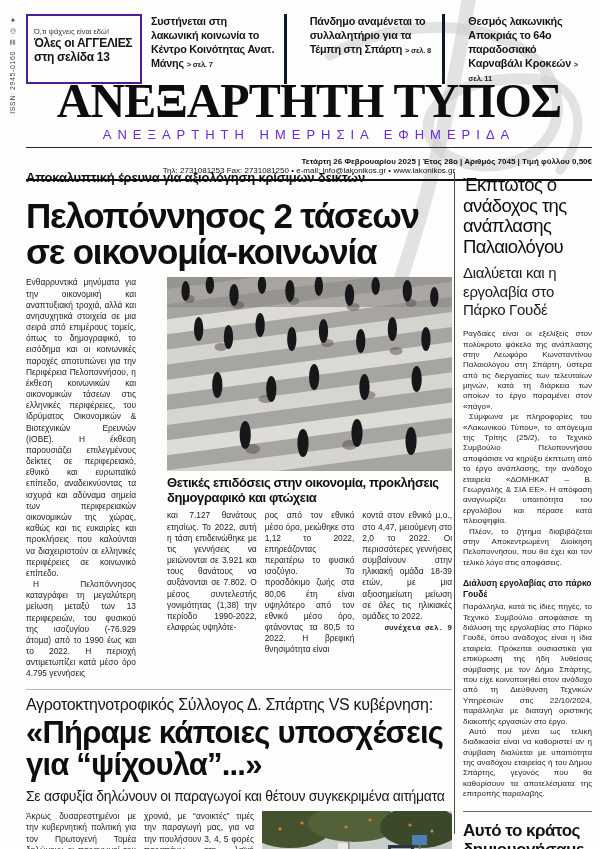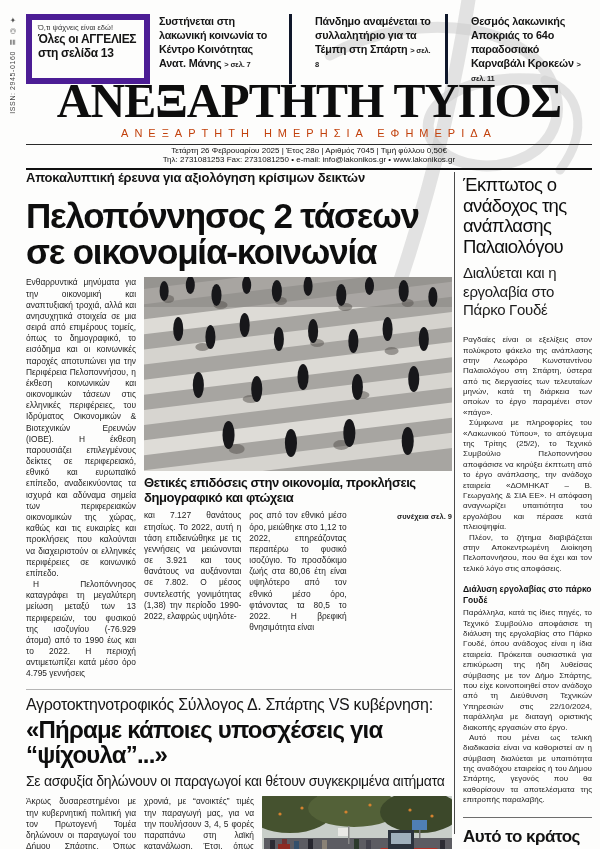--- a/index.html
+++ b/index.html
@@ -16,68 +16,68 @@
   
   .wm { position:absolute; top:0; left:0; z-index:0; }
 
   
   .issn { left:2px; top:16px; width:20px; display:flex; flex-direction:column; align-items:center; gap:3px; }
   .issn .ic { font-size:8px; color:#555; transform:rotate(90deg); line-height:1; }
   .issn .num { writing-mode:vertical-rl; transform:rotate(180deg); font-size:7px; color:#444; letter-spacing:.6px; margin-top:2px; }
 
   
   .teasers { left:26px; top:14px; width:566px; display:flex; gap:9px; align-items:stretch; }
-  .adbox { border:6px solid #4c1d95; padding:3px 6px 4px; width:100px; flex:none; }
+  .adbox { border:2px solid #4c1d95; padding:11px 6px 4px; width:100px; flex:none; }
   .adbox .l1 { font-size:7.5px; color:#333; }
   .adbox .l2, .adbox .l3 { font-size:12px; font-weight:bold; line-height:1.2; letter-spacing:-.3px; }
   .teaser { padding-left:0; width:142px; font-size:10.8px; font-weight:bold; line-height:1.3; letter-spacing:-.2px; }
   .teaser + .teaser { border-left:3px solid #0f172a; padding-left:23px; }
   .pg { font-size:7.5px; font-weight:bold; color:#222; }
 
   
   .masthead { left:26px; top:76px; width:566px; text-align:center; }
   .mast-title { font-family:"Liberation Serif","DejaVu Serif",serif; font-weight:bold; font-size:48px; line-height:1.05; letter-spacing:-1px; white-space:nowrap; color:#0d0d0d; }
-  .mast-sub { font-size:11px; letter-spacing:6px; margin-top:1px; color:#c2410c; }
+  .mast-sub { font-size:13px; letter-spacing:6px; margin-top:1px; color:#6d28d9; }
   .mast-rule1 { border-top:1px solid #2a2a2a; margin-top:5px; }
-  .dateline { font-size:8px; font-weight:normal; margin-top:1px; color:#111; }
+  .dateline { font-size:8px; font-weight:bold; margin-top:9px; color:#111;text-align:right; }
   .contact  { font-size:8px; font-weight:normal; color:#111; }
   .mast-rule2 { border-top:2.5px solid #111; margin-top:4px; }
 
   
   .main-left { left:26px; top:170px; width:426px; }
   .kicker1 { font-size:13px; font-weight:bold; letter-spacing:-.2px; }
   .headline1 { font-size:35px; font-weight:bold; line-height:1.02; letter-spacing:-1.2px; margin-top:13px; color:#0e0e0e; }
   .a1-body { display:flex; gap:8px; margin-top:8px; }
   .a1-c1 { width:110px; flex:none; }
   .bodytext { font-size:8.4px; line-height:1.33; text-align:justify; color:#1c1c1c; }
   .bodytext p { margin:0; }
   .bodytext p + p { text-indent:7px; }
-  .a1-right { flex:1; min-width:0; }
+  .a1-right { flex:1; min-width:0;margin-left:23px; }
   .photoframe svg { display:block; width:100%; }
   .caption1 { font-size:13px; font-weight:600; letter-spacing:-.4px; margin:4px 0 5px; color:#101010; }
   .a1-cols { display:flex; gap:8px; }
   .a1-cols > div { flex:1; min-width:0; }
-  .continue { text-align:right; font-size:7.5px; font-weight:bold; margin-top:2px; }
+  .continue { text-align:right; font-size:7.5px; font-weight:bold; margin-top:2px;font-family:Liberation Mono, monospace; }
 
   .sep { border-top:1px solid #b5b5b5; margin:9px 0 6px; }
 
   
   .kicker2 { font-size:16px; font-weight:400; letter-spacing:-.3px; color:#161616; }
-  .headline2 { font-size:24px; font-weight:bold; line-height:1.06; letter-spacing:-.8px; margin-top:3px; color:#0e0e0e; }
+  .headline2 { font-size:31px; font-weight:bold; line-height:1.06; letter-spacing:-.8px; margin-top:3px; color:#0e0e0e; }
   .subhead2 { font-size:14px; margin-top:6px; letter-spacing:-.3px; color:#1a1a1a; }
   .a2-body { display:flex; gap:8px; margin-top:7px; }
   .a2-c { width:110px; flex:none; }
   .a2-right { flex:1; min-width:0; }
 
   
   .vdiv { left:454px; top:172px; width:1px; height:662px; background:#4a4a4a; }
   .rightcol { left:463px; top:175px; width:129px; }
   .rc-head { font-size:18.5px; font-weight:normal; line-height:1.12; letter-spacing:-.6px; color:#0e0e0e; }
   .rc-sub { font-size:15px; line-height:1.25; margin-top:6px; letter-spacing:-.3px; color:#1c1c1c; }
-  .rc-body { font-size:8px; line-height:1.3; text-align:justify; margin-top:15px; color:#1c1c1c; }
+  .rc-body { font-size:8px; line-height:1.3; text-align:justify; margin-top:9px; color:#1c1c1c; }
   .rc-body p { margin:0; }
   .rc-body p + p { text-indent:6px; }
   .rc-subhead { font-size:8.5px; font-weight:bold; margin-top:10px; line-height:1.3; }
   .rc-sep { border-top:1px solid #6d6d6d; margin:11px 0 9px; }
   .op-title { font-size:17px; font-weight:bold; line-height:1.12; letter-spacing:-.5px; }
 </style>
 </head>
 <body>
 
 <svg class="wm" width="600" height="330" viewBox="0 0 600 330">
@@ -195,20 +195,21 @@
         </div>
         <div class="caption1">Θετικές επιδόσεις στην οικονομία, προκλήσεις δημογραφικό και φτώχεια</div>
         <div class="a1-cols">
           <div class="bodytext">
             <p>και 7.127 θανάτους ετησίως. Το 2022, αυτή η τάση επιδεινώθηκε με τις γεννήσεις να μειώνονται σε 3.921 και τους θανάτους να αυξάνονται σε 7.802. Ο μέσος συντελεστής γονιμότητας (1,38) την περίοδο 1990-2022, ελαφρώς υψηλότε-</p>
           </div>
           <div class="bodytext">
             <p>ρος από τον εθνικό μέσο όρο, μειώθηκε στο 1,12 το 2022, επηρεάζοντας περαιτέρω το φυσικό ισοζύγιο. Το προσδόκιμο ζωής στα 80,06 έτη είναι υψηλότερο από τον εθνικό μέσο όρο, φτάνοντας τα 80,5 το 2022. Η βρεφική θνησιμότητα είναι</p>
           </div>
           <div class="bodytext">
+            <p>κοντά στον εθνικό μ.ο., στο 4,47, μειούμενη στο 2,0 το 2022. Οι περισσότερες γεννήσεις συμβαίνουν στην ηλικιακή ομάδα 18-39 ετών, με μια αξιοσημείωτη μείωση σε όλες τις ηλικιακές ομάδες το 2022.</p>
             <div class="continue">συνέχεια σελ. 9</div>
           </div>
         </div>
       </div>
     </div>
   </div>
 
   <div class="sep"></div>
 
   <div>

